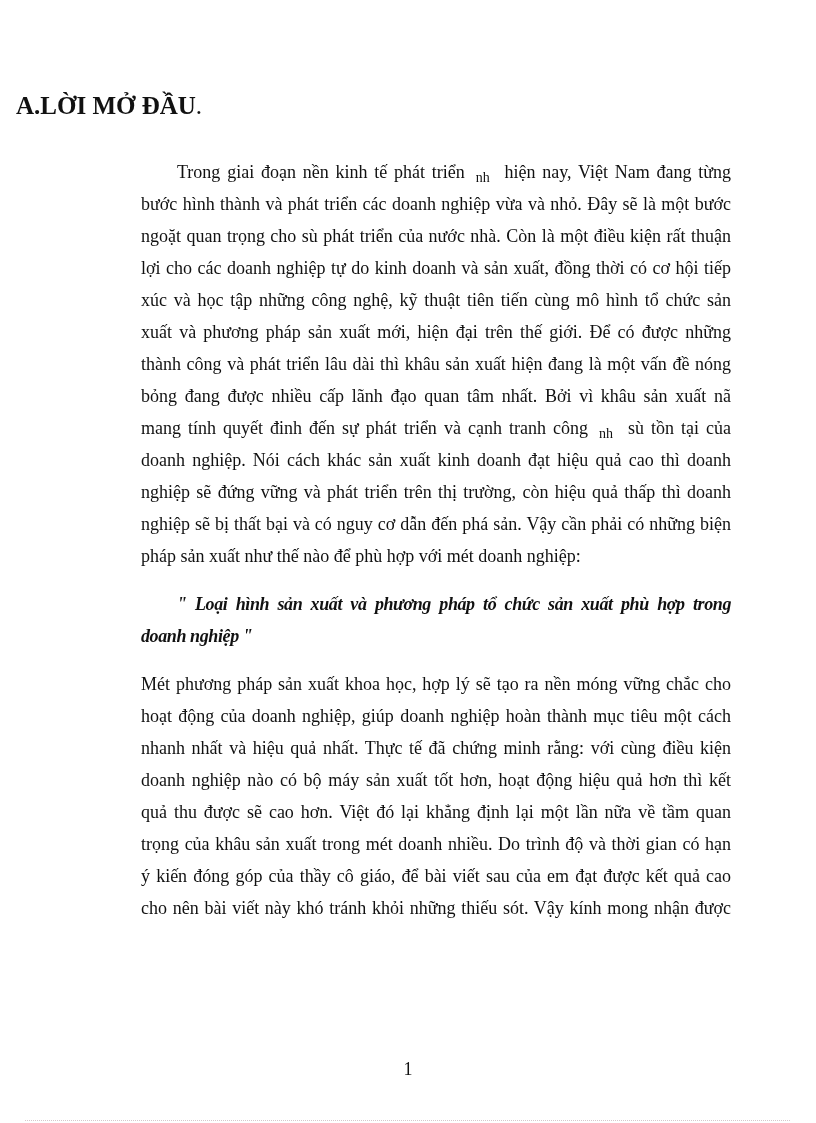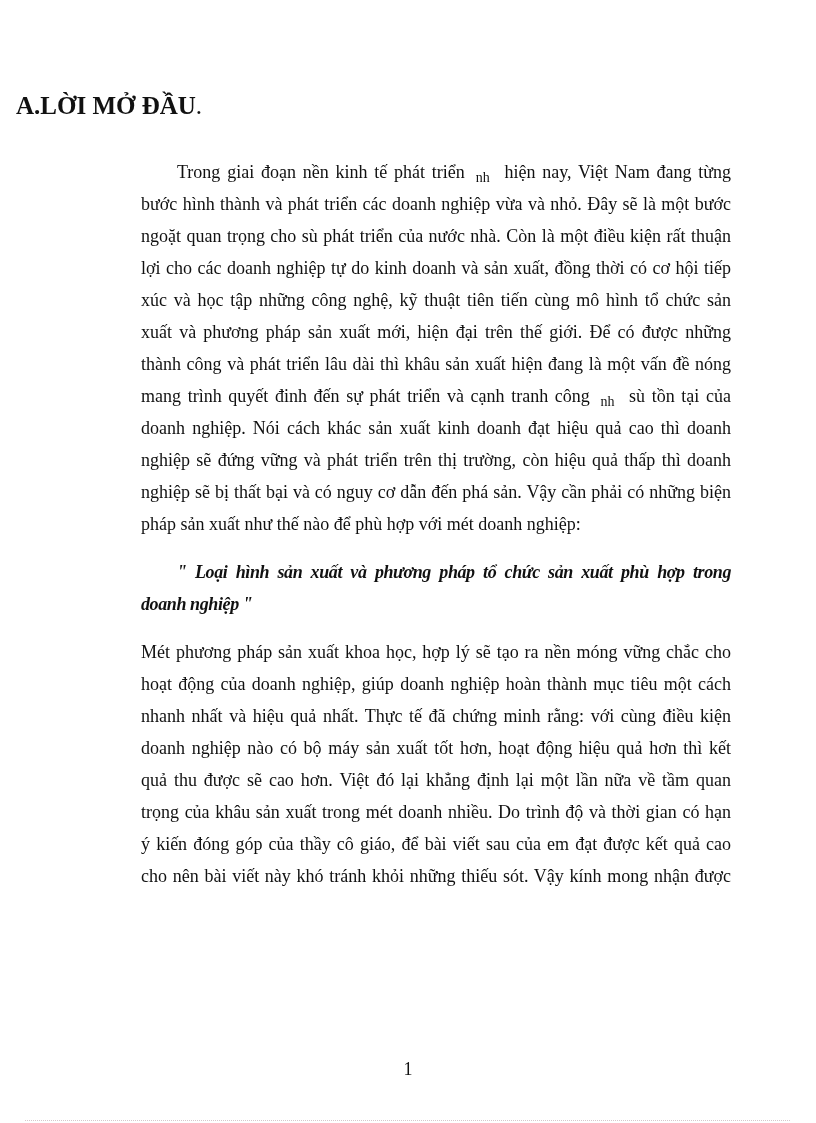--- a/index.html
+++ b/index.html
@@ -105,22 +105,23 @@
     <div class="para">
       <span class="line" style="padding-left:36px;">
         <span>Trong giai  đoạn nền kinh tế phát triển </span><span class="sub">nh</span><span>  hiện nay, Việt Nam đang từng</span>
       </span>
       <span class="line">bước hình thành và phát triển  các doanh nghiệp  vừa và nhỏ. Đây sẽ là  một bước</span>
       <span class="line">ngoặt quan trọng cho sù phát triển  của nước nhà. Còn là  một điều kiện  rất thuận</span>
       <span class="line">lợi  cho các doanh nghiệp  tự do kinh  doanh và sản xuất,  đồng thời có cơ hội tiếp</span>
       <span class="line">xúc và  học tập những  công nghệ,  kỹ thuật tiên  tiến  cùng mô hình tổ chức sản</span>
       <span class="line">xuất và  phương pháp  sản xuất  mới,  hiện  đại trên thế giới.  Để có được những</span>
       <span class="line">thành  công và phát triển lâu dài thì khâu  sản xuất hiện đang là  một vấn đề nóng</span>
+      <span class="line">bỏng đang được nhiều  cấp lãnh  đạo quan tâm nhất.  Bởi vì khâu  sản xuất  nã</span>
       <span class="line">
-        <span>mang trình quyết đinh  đến sự phát triển và cạnh tranh công </span><span class="sub">nh</span><span>  sù tồn tại  của</span>
+        <span>mang tính quyết đinh  đến sự phát triển và cạnh tranh công </span><span class="sub">nh</span><span>  sù tồn tại  của</span>
       </span>
       <span class="line">doanh nghiệp.  Nói cách khác  sản xuất kinh  doanh đạt hiệu  quả cao thì doanh</span>
       <span class="line">nghiệp  sẽ đứng vững và phát triển  trên thị trường,  còn hiệu  quả thấp thì doanh</span>
       <span class="line">nghiệp sẽ bị thất bại và có nguy cơ dẫn đến phá sản. Vậy cần phải có những biện</span>
       <span class="line last">pháp sản xuất như thế nào để phù hợp với mét  doanh nghiệp:</span>
     </div>
 
     <div class="para quote">
       <span class="line" style="padding-left:36px;text-indent:0;">" Loại hình sản xuất và phương pháp tổ chức sản xuất phù hợp trong</span>
       <span class="line last" style="text-indent:0;">doanh nghiệp "</span>

